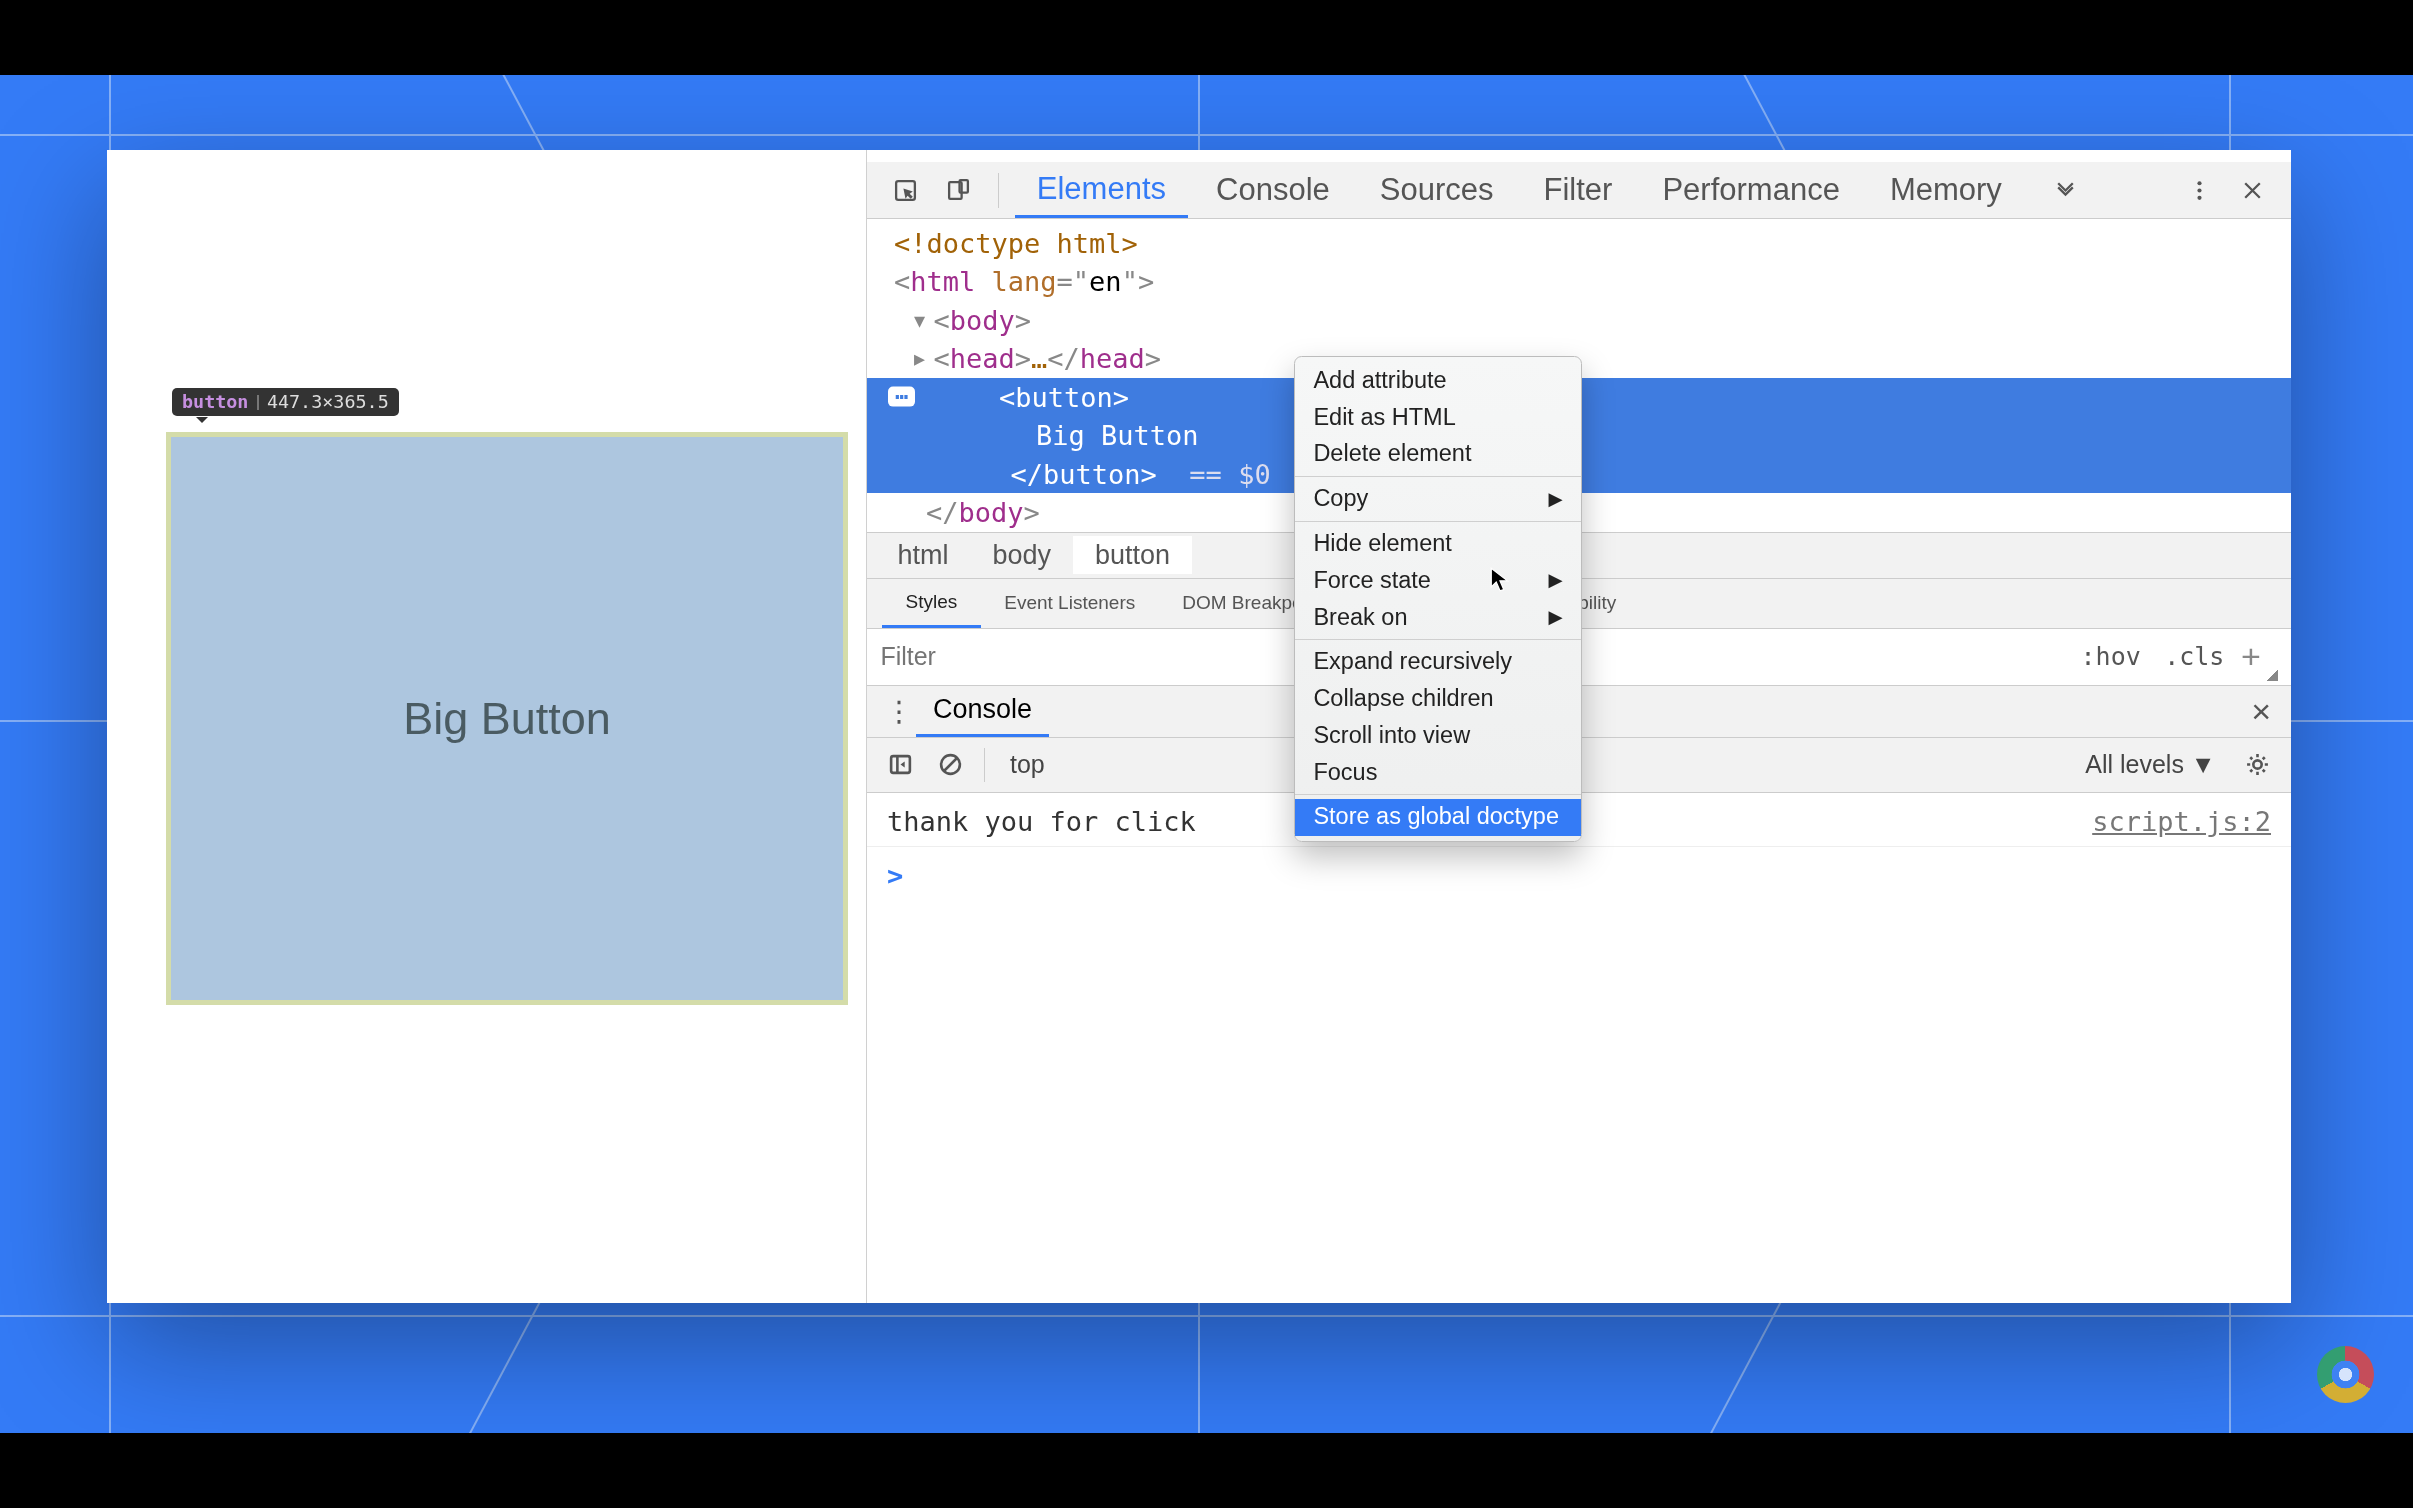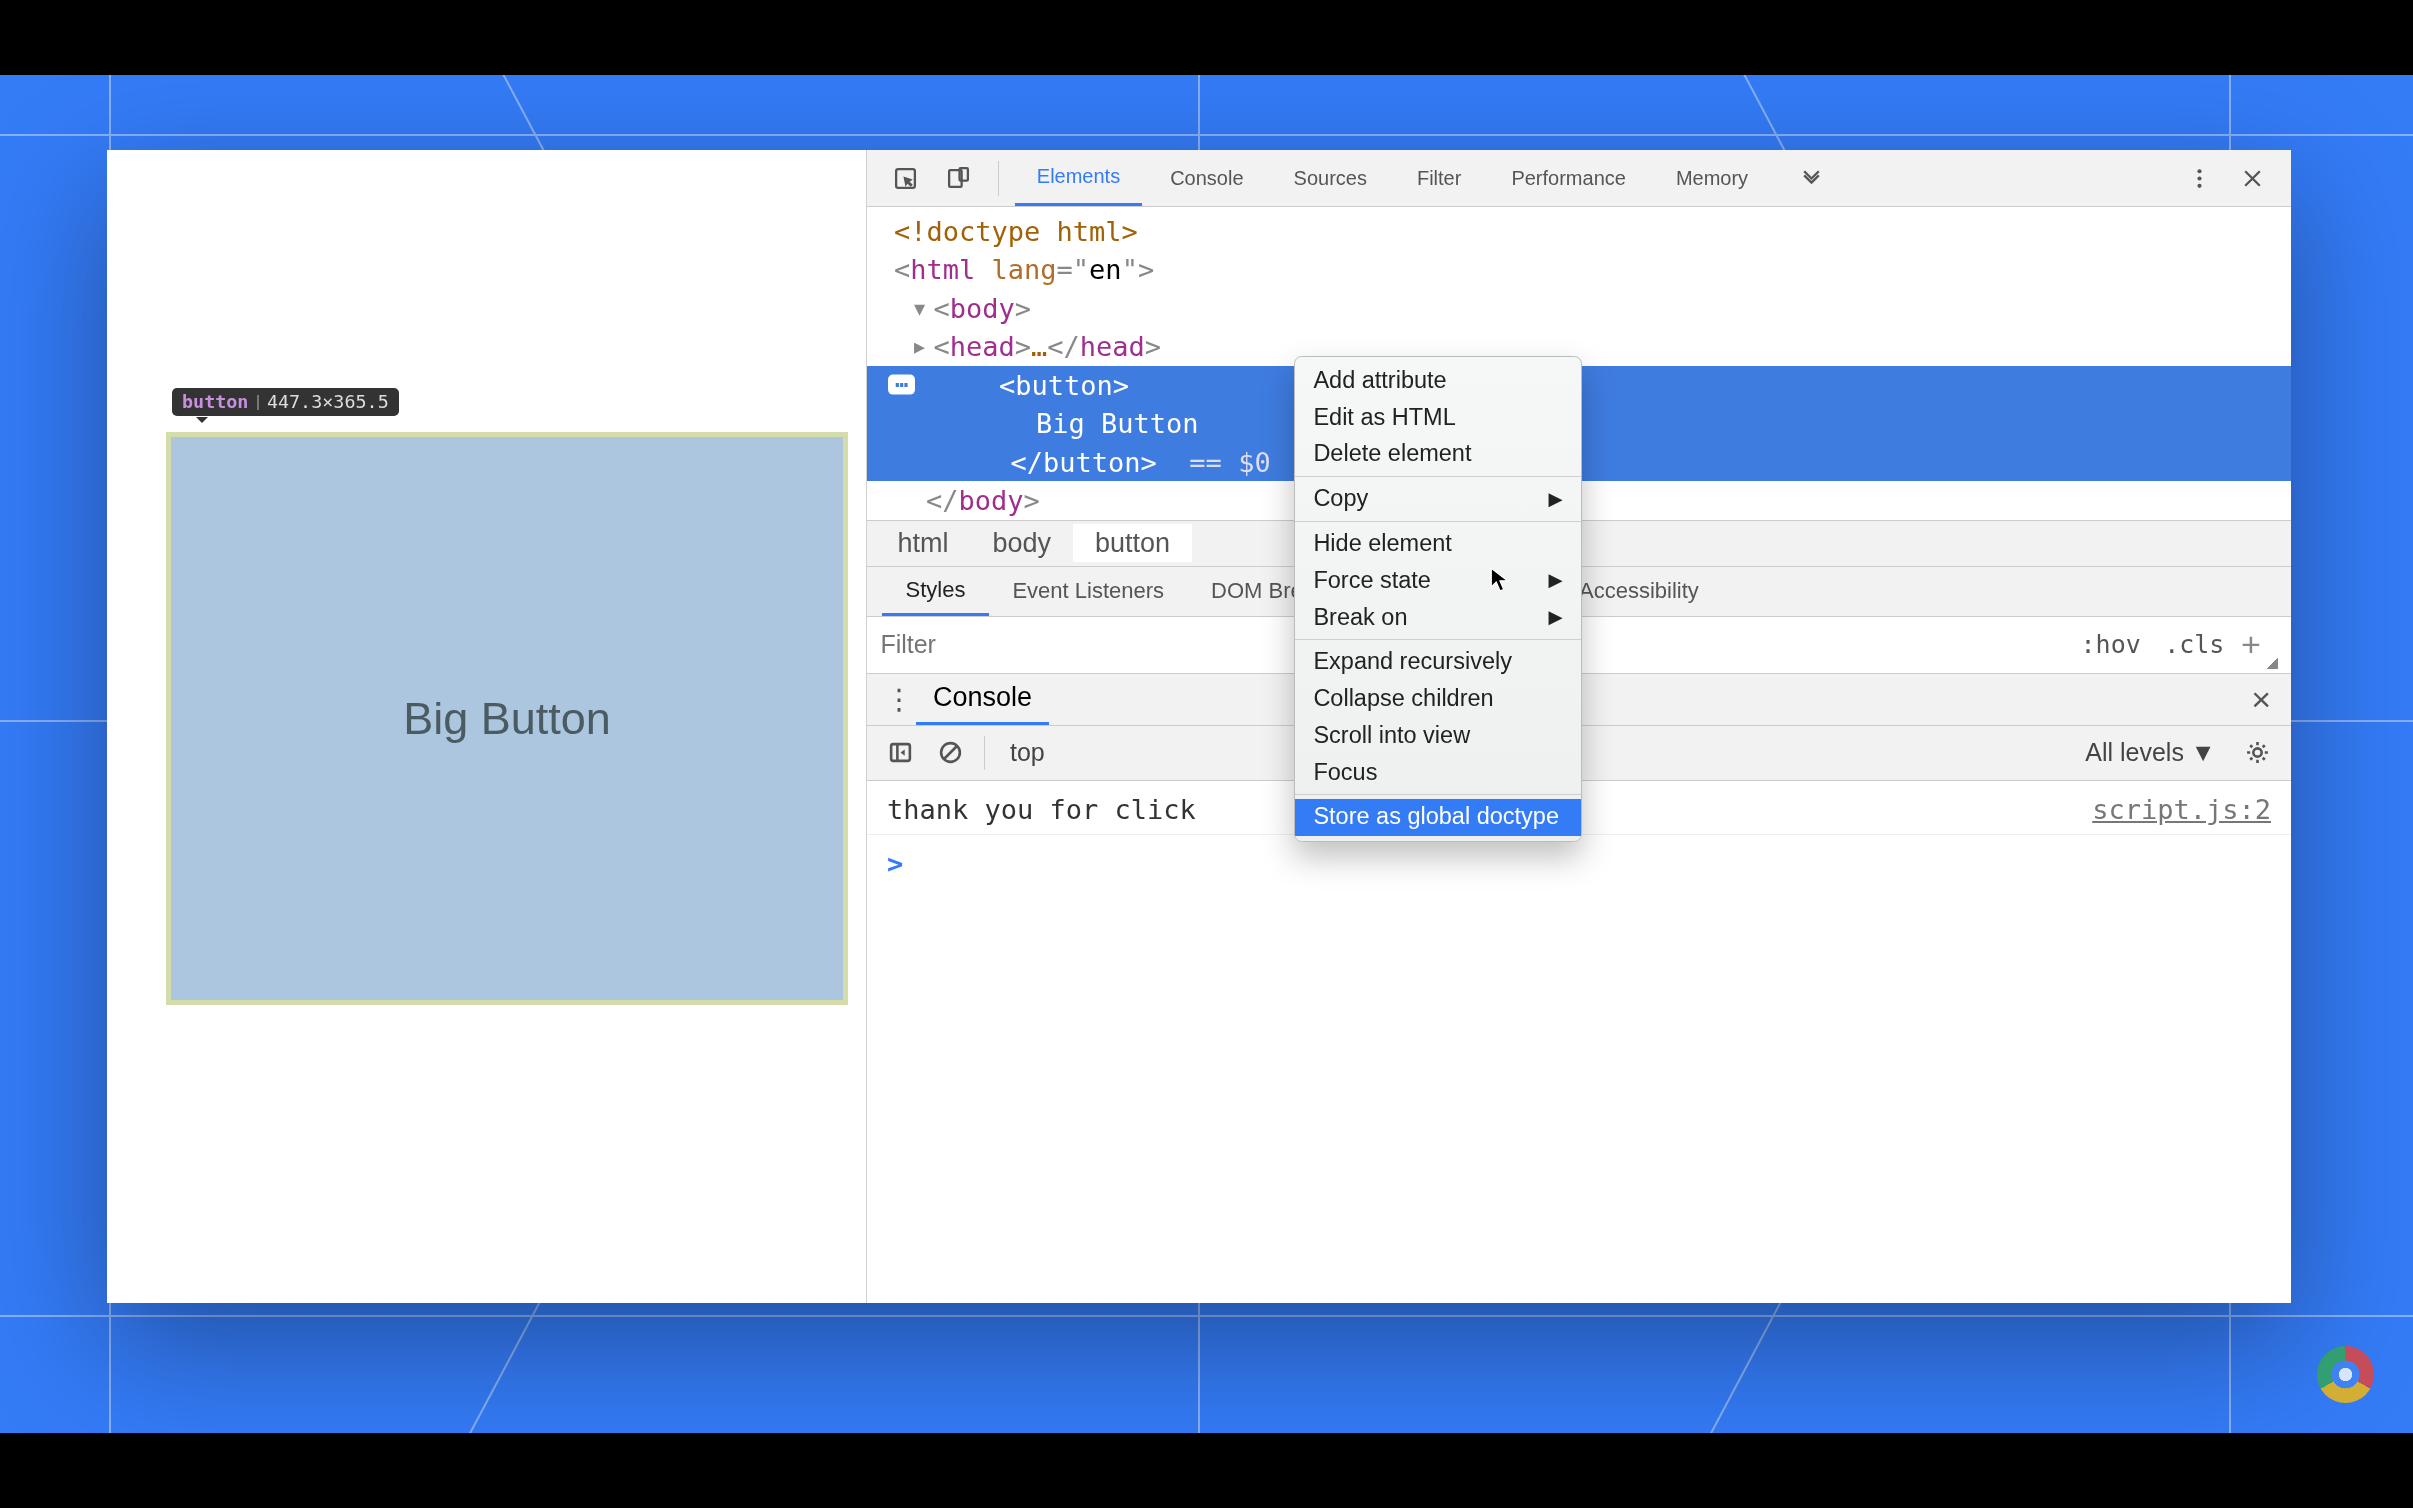--- a/index.html
+++ b/index.html
@@ -81,21 +81,21 @@
     border-left: 0.8px solid #d0d0d0;
     position: relative;
   }
   .dt-tabs {
     height: 57px; min-height:57px;
     background: #F2F2F2;
     border-bottom: 0.8px solid #ccc;
     display: flex; align-items: center;
     padding: 0 15px;
     gap: 6px;
-    font-size: 20px; color: #555;
+    font-size: 31px; color: #555; margin-top: 12px;
   }
   .dt-tabs .ico { width: 47px; display:flex; align-items:center; justify-content:center; }
   .dt-tabs .ico svg { width: 25px; height: 25px; stroke:#555; fill:none; stroke-width:2.2; }
   .dt-tabs .divider { width:0.8px; height:35px; background:#ccc; margin:0 10px; }
   .dt-tabs .tab { padding: 0 22px; height:100%; display:flex; align-items:center; cursor:pointer;}
   .dt-tabs .tab.active { color:#347BF6; border-bottom: 3.4px solid #347BF6; }
   .dt-tabs .spacer { flex:1; }
 
   .dom { font: 27px/1.3 Menlo, monospace; padding: 5px 0 0 0; background:#fff; position:relative;}
   .dom .row { padding: 1.7px 0 1.7px 27px; white-space: pre; }
@@ -121,21 +121,21 @@
   .crumbs {
     height: 47px; border-top:0.8px solid #ccc; border-bottom:0.8px solid #ccc;
     background:#F2F2F2; display:flex; align-items:center; padding-left:8.4px;
     font-size: 27px;
   }
   .crumb { padding: 3.4px 22px; color:#555; }
   .crumb.sel { background:#fff; }
 
   .subtabs {
     height: 50px; border-bottom:0.8px solid #ccc; background:#F2F2F2;
-    display:flex; align-items:flex-end; font-size:22px; color:#555; padding-left:15px;
+    display:flex; align-items:flex-end; font-size:19px; color:#555; padding-left:15px;
   }
   .subtabs .stab { padding: 0 23.5px; height:100%; display:flex; align-items:center; }
   .subtabs .stab.active { color:#222; border-bottom:3.4px solid #347BF6; }
 
   .filter-row {
     height: 57px; border-bottom:0.8px solid #ccc; display:flex; align-items:center;
     font-size:25px; color:#888; padding:0 13.4px;
     background:#fff;
   }
   .filter-row .fill { flex:1; }

